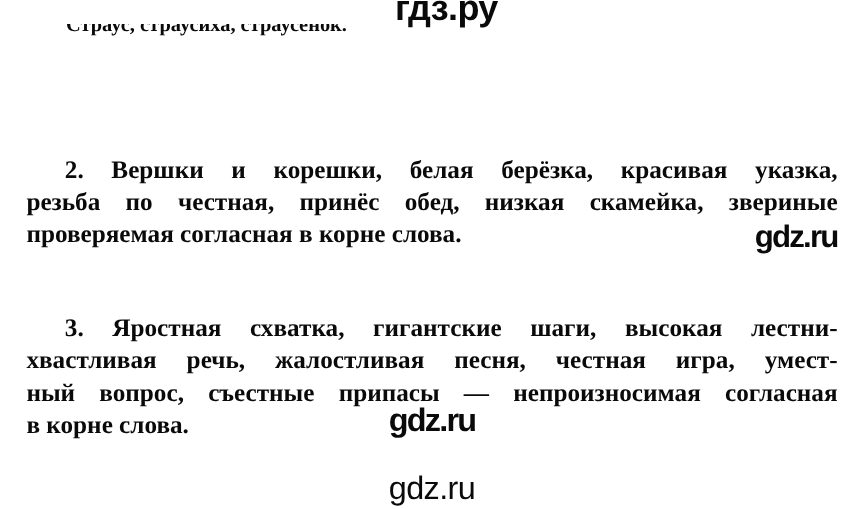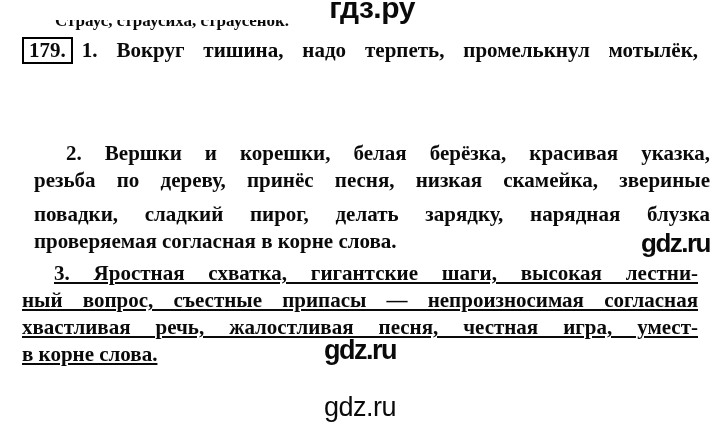--- a/index.html
+++ b/index.html
@@ -42,22 +42,22 @@
     margin-top: -13px;
     white-space: nowrap;
   }
 
   .grp {
     position: absolute;
     left: 22px;
     width: 676px;
   }
   .g1 { top: 37px; }
-  .g2 { top: 140px; margin-left: 12px; }
-  .g3 { top: 260px; text-decoration: underline; }
+  .g2 { top: 128px; }
+  .g3 { top: 260px; }
 
   .line {
     font-size: 21px;
     font-weight: 700;
     line-height: 27px;
     position: relative;
   }
   .just {
     text-align: justify;
     text-align-last: justify;
@@ -113,30 +113,28 @@
 </head>
 <body>
 
 <div class="site-header">гдз.ру</div>
 
 <div class="cropped-wrap">
   <div class="inner">Страус, страусиха, страусёнок.</div>
 </div>
 
 <div class="grp g1">
-  <div class="line just"><span class="num-box">179.</span><span>1. Вокруг тишина, надо терпеть, промелькнул мотылёк,</span></div>
 </div>
 
 <div class="grp g2">
   <div class="line just indent">2. Вершки и корешки, белая берёзка, красивая указка,</div>
-  <div class="line just">резьба по дереву, принёс песня, низкая скамейка, звериные</div>
-  <div class="line just gap-above">повадки, сладкий пирог, делать зарядку, нарядная блузка</div>
+  <div class="line just">резьба по честная, принёс обед, низкая скамейка, звериные</div>
   <div class="line"><span>проверяемая согласная в корне слова.</span><span class="wm wm-right">gdz.ru</span></div>
 </div>
 
 <div class="grp g3">
   <div class="line just indent">3. Яростная схватка, гигантские шаги, высокая лестни-</div>
+  <div class="line just">хвастливая речь, жалостливая песня, честная игра, умест-</div>
   <div class="line just">ный вопрос, съестные припасы — непроизносимая согласная</div>
-  <div class="line just">хвастливая речь, жалостливая песня, честная игра, умест-</div>
   <div class="line"><span>в корне слова.</span><span class="wm wm-center">gdz.ru</span></div>
 </div>
 
 <div class="wm-bottom">gdz.ru</div>
 
 </body></html>

